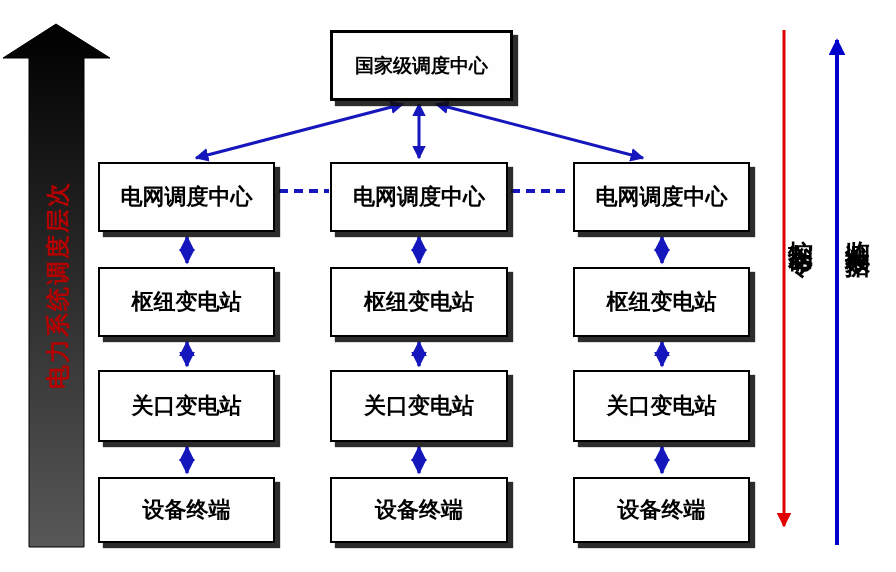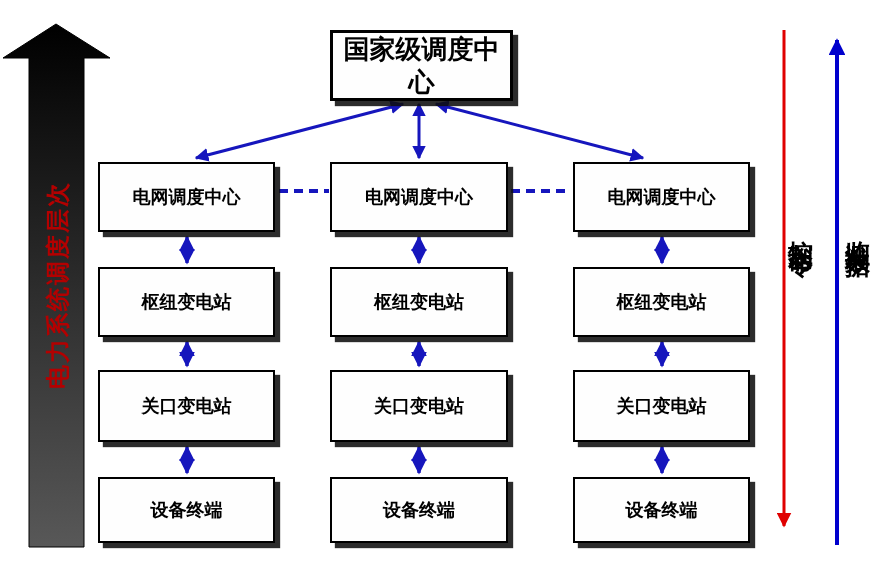--- a/index.html
+++ b/index.html
@@ -4,23 +4,23 @@
 <style>
   html,body{margin:0;padding:0;background:#ffffff;}
   #canvas{
     position:relative;width:896px;height:572px;background:#ffffff;overflow:hidden;
     font-family:"Liberation Sans","DejaVu Sans",sans-serif;
   }
   .node{
     position:absolute;box-sizing:border-box;background:#fefefe;
     border:2px solid #000;box-shadow:5px 5px 1px rgba(15,15,15,0.88);
     display:flex;align-items:center;justify-content:center;text-align:center;
-    font-size:18px;font-weight:bold;color:#000;line-height:1.25;padding:2px 8px;
+    font-size:22px;font-weight:bold;color:#000;line-height:1.25;padding:2px 8px;
   }
-  .node.national{border-width:3px;font-size:26px;}
+  .node.national{border-width:3px;font-size:19px;}
   svg.layer{position:absolute;left:0;top:0;pointer-events:none;}
   .vlabel{
     position:absolute;writing-mode:vertical-rl;text-orientation:upright;
     font-size:25px;font-weight:bold;color:#000;letter-spacing:4px;line-height:1.0;
   }
   .axis-label{
     position:absolute;left:-49px;top:271px;width:210px;height:28px;
     transform:rotate(-90deg);transform-origin:center center;
     text-align:center;font-size:24px;font-weight:bold;color:#b40000;
     letter-spacing:2px;white-space:nowrap;

